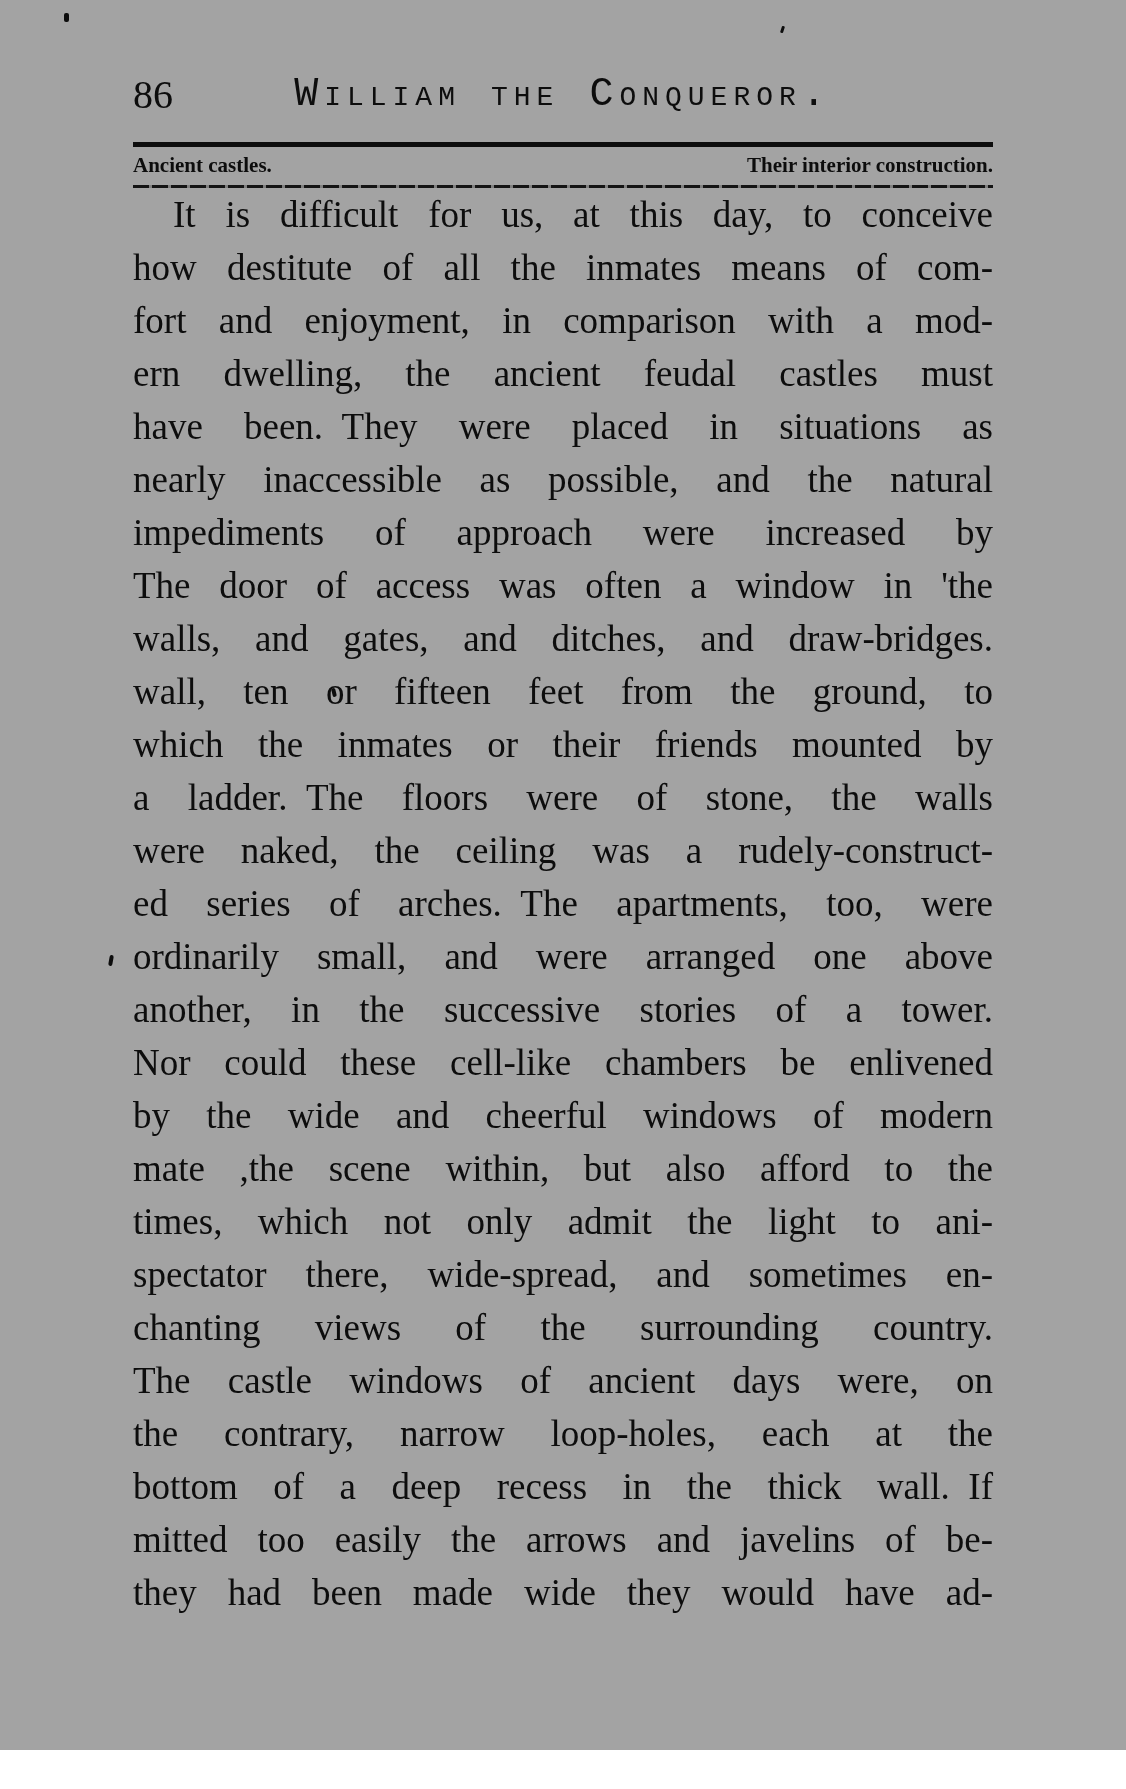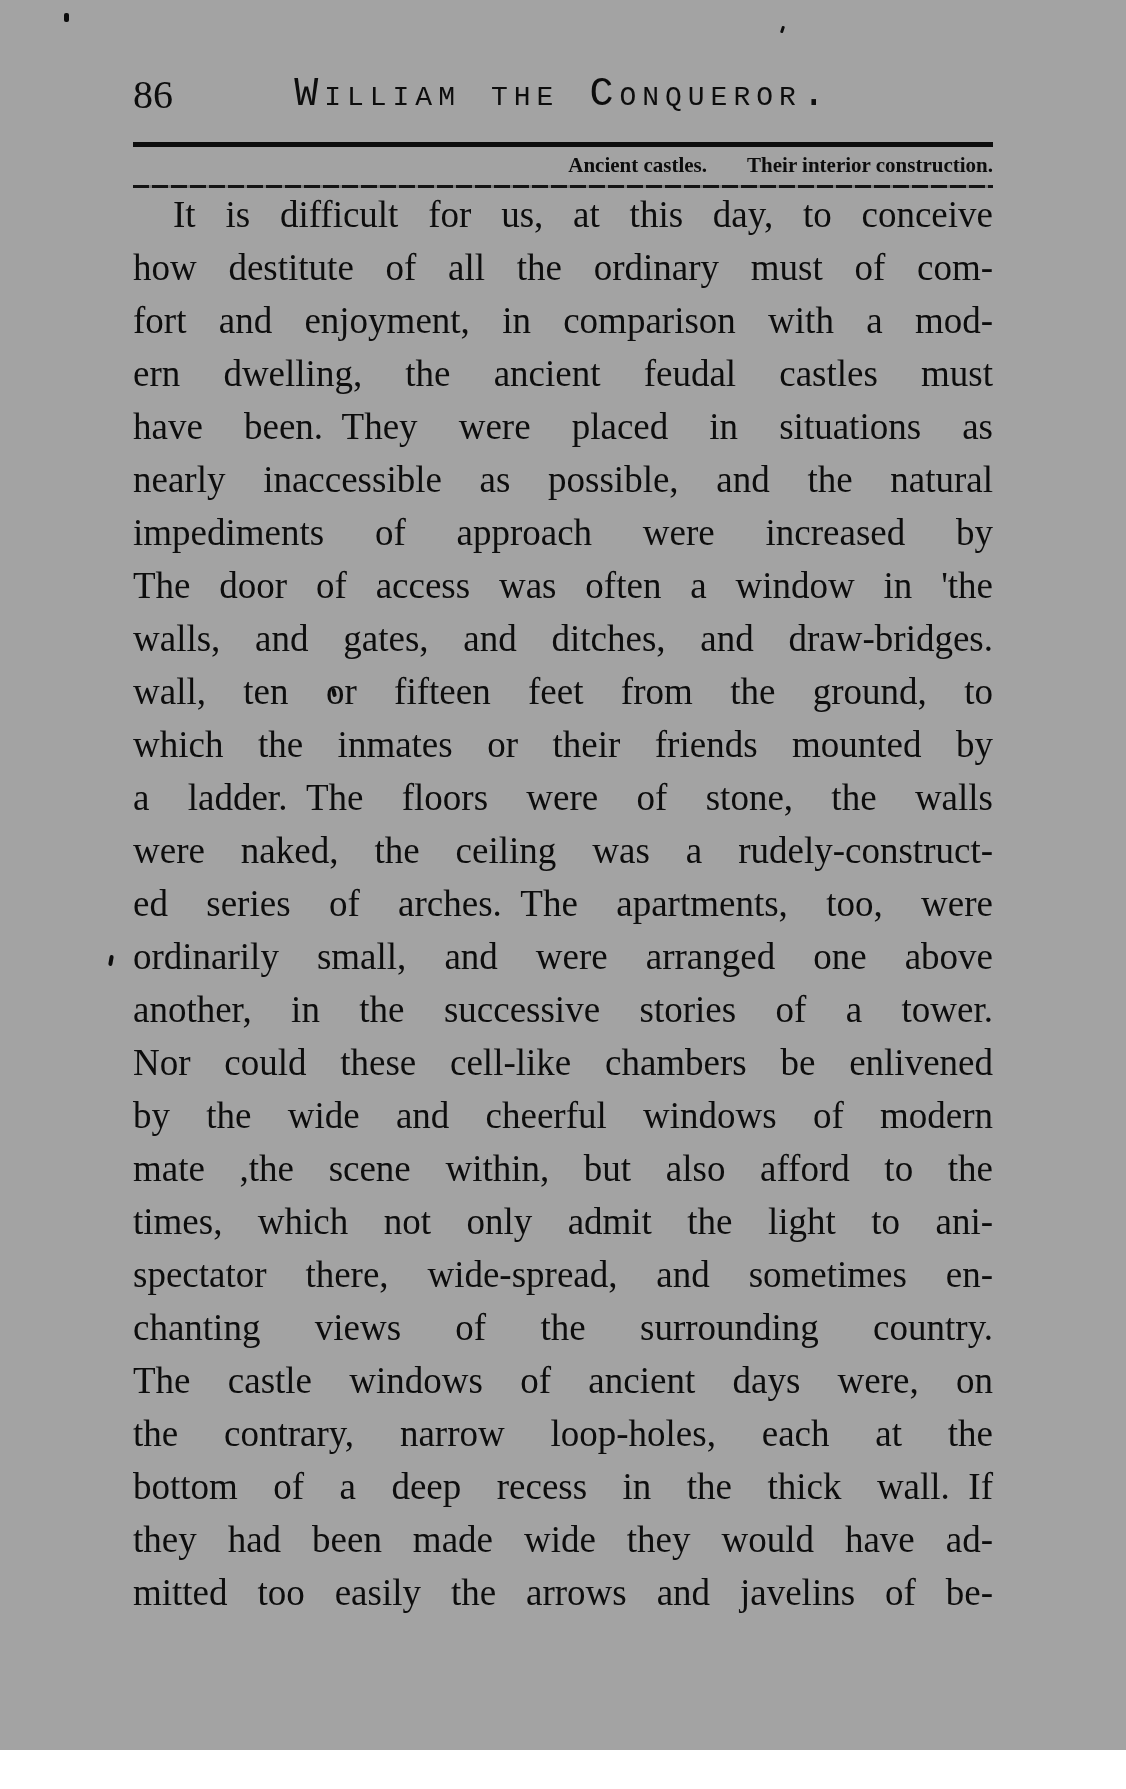--- a/index.html
+++ b/index.html
@@ -39,21 +39,21 @@
   .rule-thick { top: 142px; height: 5px; background: #0d0d0d; }
   .rule-thin  {
     top: 185px; height: 3px;
     background: repeating-linear-gradient(90deg,
       #141414 0px, #141414 16px,
       rgba(20,20,20,0.25) 16px, rgba(20,20,20,0.25) 19px);
   }
   
   .sidenote-row {
     position: absolute; top: 151px; left: 0; right: 0;
-    display: flex; justify-content: flex-end;
+    display: flex; justify-content: space-between;
     font-size: 21px; font-weight: bold; line-height: 28px; gap: 40px;
   }
   
   .body-text { position: absolute; top: 188px; left: 0; right: 0; }
   .body-line {
     font-size: 37px;
     height: 53px;
     line-height: 53px;
     text-align: justify;
     text-align-last: justify;
@@ -88,21 +88,21 @@
 
     <div class="sidenote-row">
       <span>Ancient castles.</span>
       <span>Their interior construction.</span>
     </div>
 
     <div class="rule rule-thin"></div>
 
     <div class="body-text">
         <div class="body-line">It is difficult for us, at this day, to conceive</div>
-        <div class="body-line">how destitute of all the ordinary must of com-</div>
+        <div class="body-line">how destitute of all the inmates means of com-</div>
         <div class="body-line">fort and enjoyment, in comparison with a mod-</div>
         <div class="body-line">ern dwelling, the ancient feudal castles must</div>
         <div class="body-line">have been. They were placed in situations as</div>
         <div class="body-line">nearly inaccessible as possible, and the natural</div>
         <div class="body-line">impediments of approach were increased by</div>
         <div class="body-line">The door of access was often a window in 'the</div>
         <div class="body-line">walls, and gates, and ditches, and draw-bridges.</div>
         <div class="body-line">wall, ten or fifteen feet from the ground, to</div>
         <div class="body-line">which the inmates or their friends mounted by</div>
         <div class="body-line">a ladder. The floors were of stone, the walls</div>
@@ -112,18 +112,18 @@
         <div class="body-line">another, in the successive stories of a tower.</div>
         <div class="body-line">Nor could these cell-like chambers be enlivened</div>
         <div class="body-line">by the wide and cheerful windows of modern</div>
         <div class="body-line">mate ,the scene within, but also afford to the</div>
         <div class="body-line">times, which not only admit the light to ani-</div>
         <div class="body-line">spectator there, wide-spread, and sometimes en-</div>
         <div class="body-line">chanting views of the surrounding country.</div>
         <div class="body-line">The castle windows of ancient days were, on</div>
         <div class="body-line">the contrary, narrow loop-holes, each at the</div>
         <div class="body-line">bottom of a deep recess in the thick wall. If</div>
+        <div class="body-line">mitted too easily the arrows and javelins of be-</div>
         <div class="body-line">they had been made wide they would have ad-</div>
-        <div class="body-line">mitted too easily the arrows and javelins of be-</div>
       </div>
 
   </div>
 </div>
 
 </body></html>

